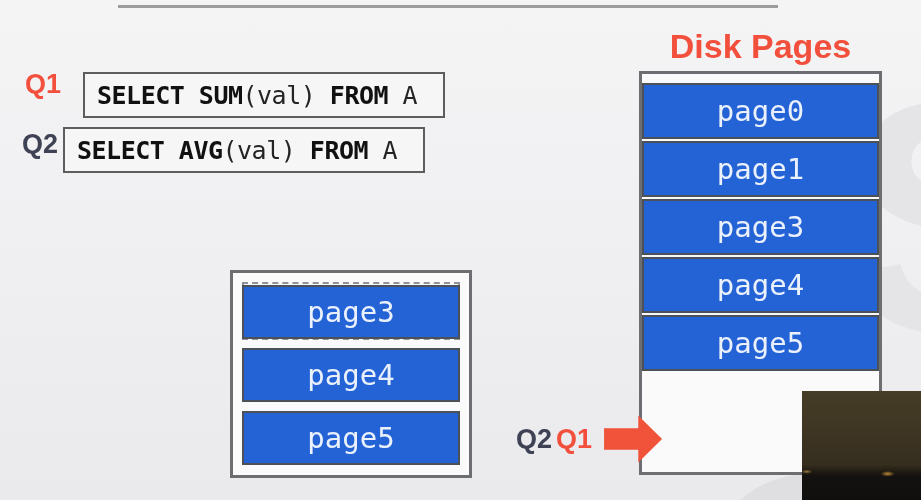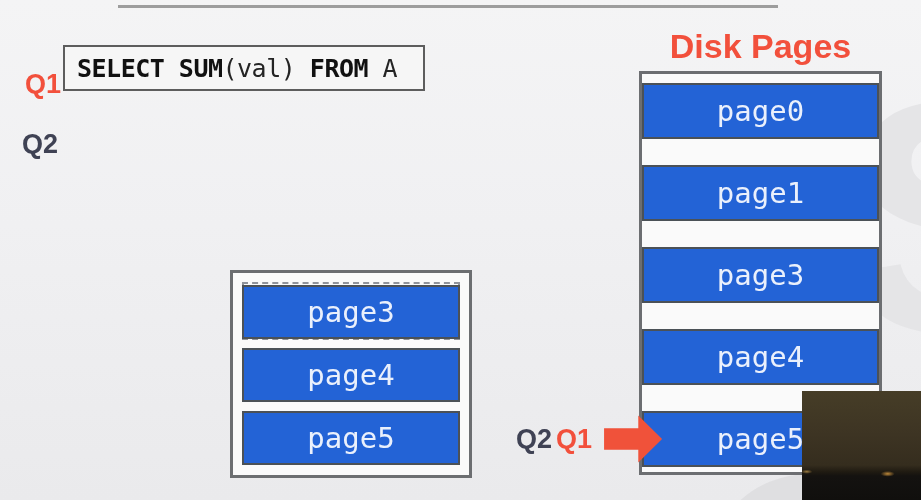--- a/index.html
+++ b/index.html
@@ -28,21 +28,21 @@
   .sql b{color:#111;}
 
   
   .panel-title{position:absolute;font-size:34px;font-weight:bold;color:var(--accent_orange,#f2503c);
        text-align:center;line-height:1;z-index:2;}
 
   
   .frame-box{position:absolute;background:#fafafa;border:3px solid var(--box_border,#6c6e71);
        box-sizing:border-box;display:flex;flex-direction:column;z-index:2;}
   .buffer-box{left:230px;top:270px;width:242px;height:208px;padding:12px 9px;gap:9px;}
-  .disk-box{left:639px;top:71px;width:243px;height:404px;padding:9px 0;gap:26px;}
+  .disk-box{left:639px;top:71px;width:243px;height:404px;padding:9px 0;gap:2px;}
 
   .page{flex:0 0 auto;background:var(--page_blue,#2363d6);border:2px solid var(--page_border,#4b5157);
        box-sizing:border-box;display:flex;align-items:center;justify-content:center;
        color:var(--page_text,#eaf0fc);font-family:"DejaVu Sans Mono","Liberation Mono",monospace;
        font-size:29px;z-index:2;}
   .buffer-box .page{height:54px;}
   .disk-box .page{height:56px;}
 
   .dashed-slot{position:absolute;left:9px;right:9px;top:9px;height:58px;
        border:2px dashed #90939a;box-sizing:border-box;z-index:0;}
@@ -67,25 +67,28 @@
 <body>
 
 <div class="stage">
 
   <div class="wm-s">S</div>
   <div class="wm-circle"></div>
 
   <div class="top-rule"></div>
 
   <span class="qlabel orange" style="left:25px;top:71px;">Q1</span>
-  <div class="qbox" style="top:45px;">
+  <div class="qbox" style="top:72px;margin-left:20px;">
       <span class="sql"><b>SELECT </b><b>SUM</b><span>(val) </span><b>FROM</b><span> A</span></span>
     </div>
 
   <span class="qlabel navy" style="left:22px;top:131px;">Q2</span>
+  <div class="qbox" style="top:127px;">
+      <span class="sql"><b>SELECT </b><b>AVG</b><span>(val) </span><b>FROM</b><span> A</span></span>
+    </div>
 
   <div class="frame-box buffer-box">
     <div class="dashed-slot"></div>
     <div class="page">page3</div>
     <div class="page">page4</div>
     <div class="page">page5</div>
   </div>
 
   <div class="panel-title" style="left:637px;top:29px;width:247px;">Disk Pages</div>
   <div class="frame-box disk-box">

